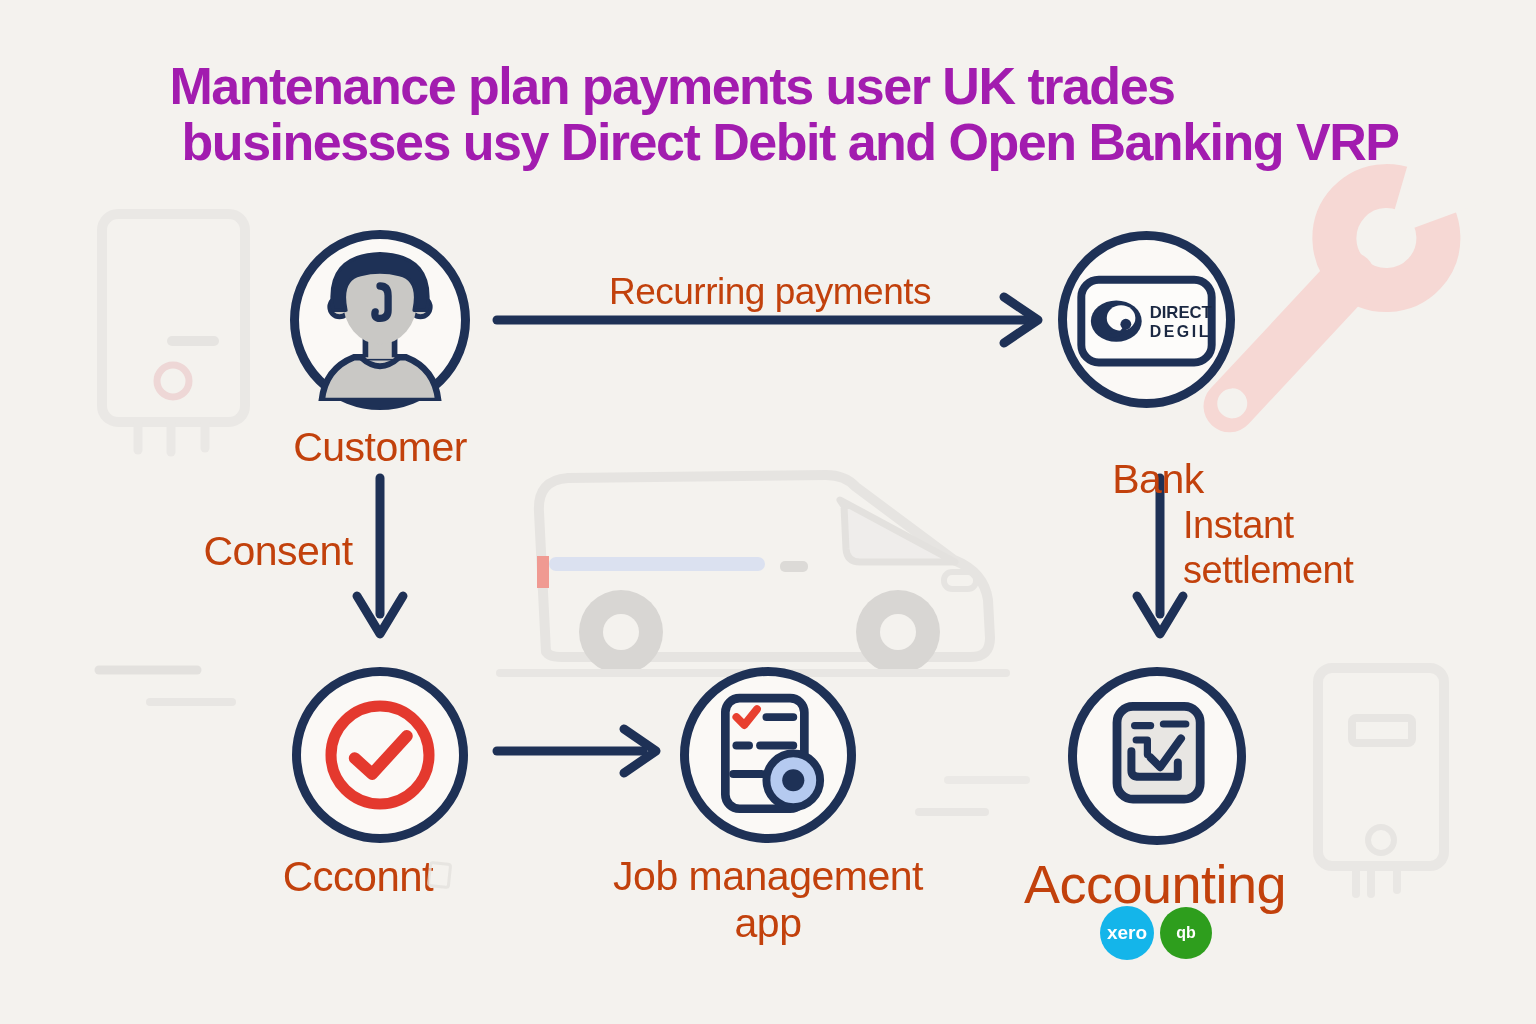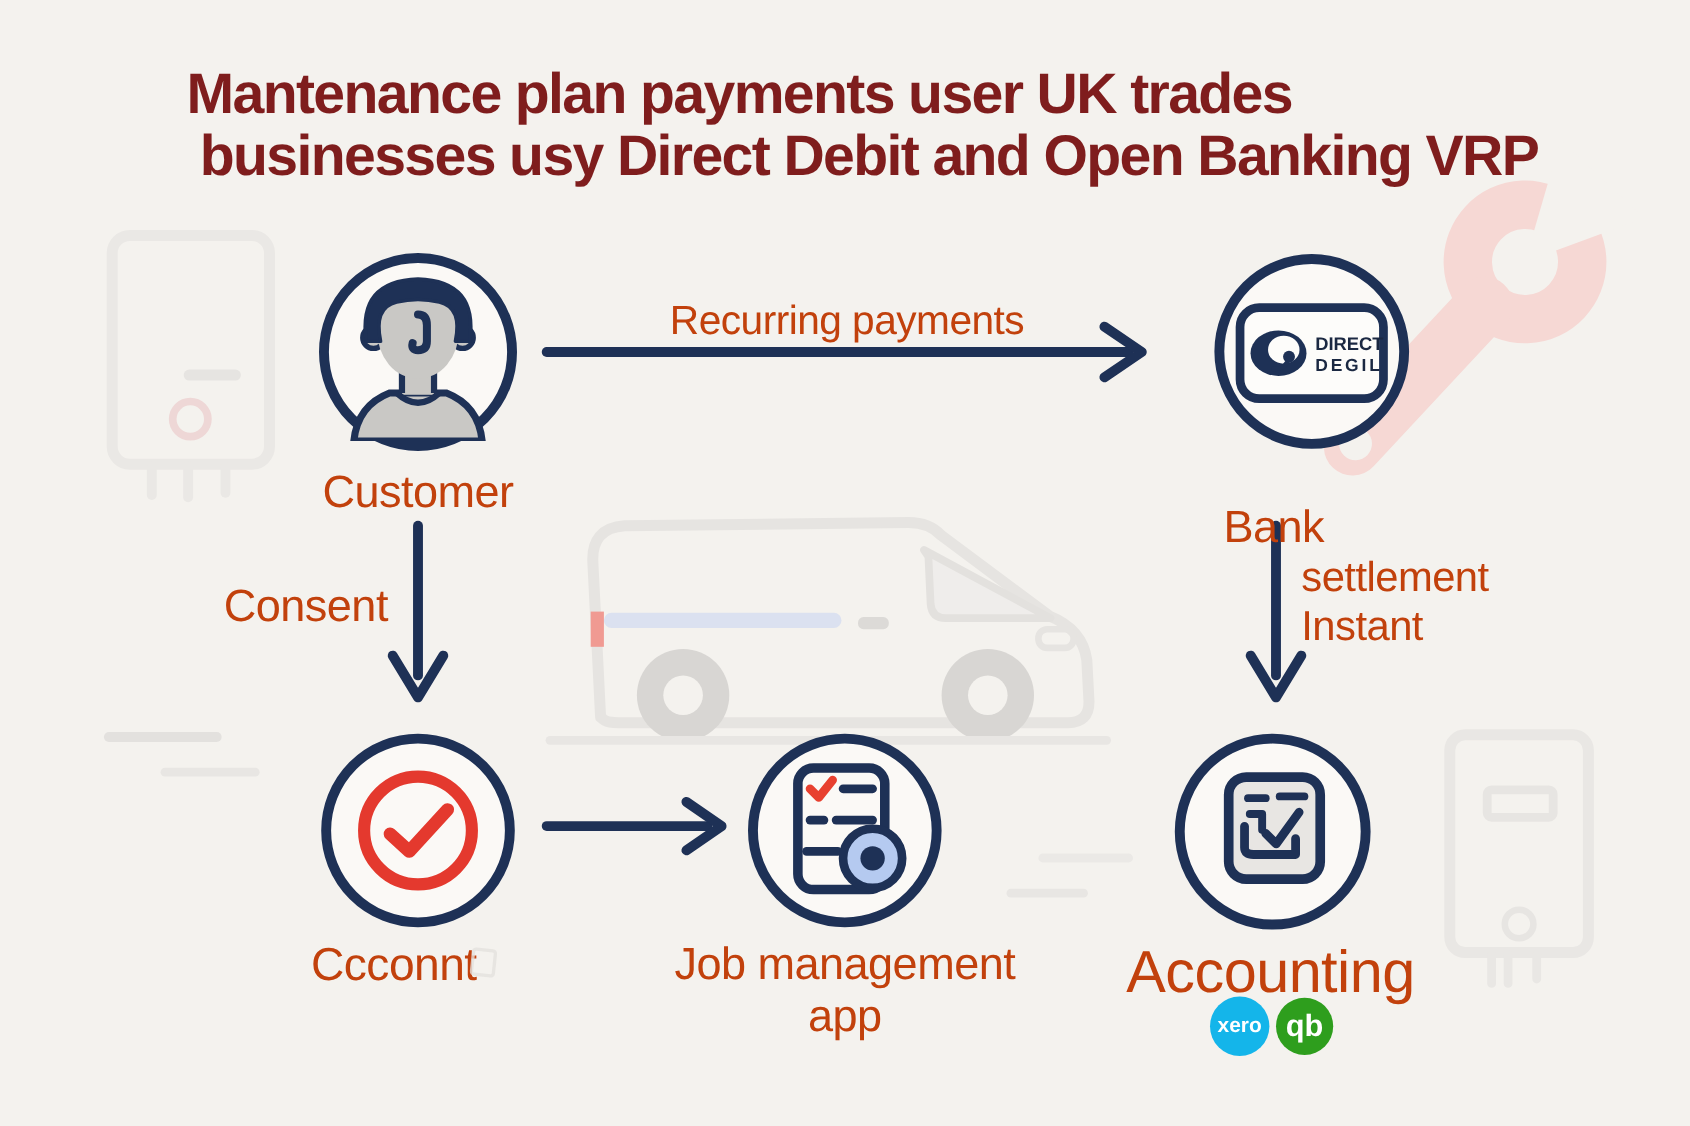--- a/index.html
+++ b/index.html
@@ -16,21 +16,21 @@
     background:#fbf9f6; border:9px solid #1e3156; box-sizing:border-box;
     display:flex; align-items:center; justify-content:center;
   }
   .node-circle svg { width:100%; height:100%; }
   .label {
     position:absolute; color:#c2410c; font-weight:normal; white-space:nowrap;
     letter-spacing:-0.5px;
   }
   .centered { transform:translateX(-50%); text-align:center; }
   .title-line {
-    position:absolute; color:#7f1d1d; font-weight:bold; white-space:nowrap;
+    position:absolute; color:#a21caf; font-weight:bold; white-space:nowrap;
     letter-spacing:-1.5px;
   }
   .logo-badge {
     position:absolute; border-radius:50%; color:#ffffff; font-weight:bold;
     display:flex; align-items:center; justify-content:center;
   }
   .ghost-glyph {
     position:absolute; left:428px; top:862px; width:17px; height:20px;
     border:3px solid #e3e1dd; border-radius:4px; transform:rotate(6deg);
     opacity:0.8;
@@ -123,38 +123,38 @@
       <path d="M 38 73 Q 50 84 62 73" fill="none" stroke="#1e3156" stroke-width="3.5"></path>
       <circle cx="25" cy="42" r="6" fill="#c9c8c5" stroke="#1e3156" stroke-width="3"></circle>
       <circle cx="75" cy="42" r="6" fill="#c9c8c5" stroke="#1e3156" stroke-width="3"></circle>
       <ellipse cx="50" cy="38" rx="23" ry="27" fill="#c9c8c5"></ellipse>
       <path d="M 21 44 Q 16 10 50 9 Q 84 10 79 44 L 71 44 Q 75 25 62 22 Q 50 19 38 22 Q 25 25 29 44 Z" fill="#1e3156" stroke="#1e3156" stroke-width="2" stroke-linejoin="round"></path>
       <path d="M 50 29 Q 55 29 55 35 L 55 44 Q 55 49 50 49 Q 46 49 47 45" fill="none" stroke="#1e3156" stroke-width="4.5" stroke-linecap="round"></path>
     </svg>
   </div>
   <div class="label centered" style="left:380px; top:424px; font-size:41px;">Customer</div>
 
-  <div class="node-circle" style="left:1104px; top:231px; width:177px; height:177px;align-items:flex-end;">
+  <div class="node-circle" style="left:1058px; top:231px; width:177px; height:177px;align-items:flex-end;">
     <svg viewBox="0 0 100 100">
       <rect x="9" y="25" width="82" height="52" rx="11" fill="#fdfcfa" stroke="#1e3156" stroke-width="5"></rect>
       <ellipse cx="31" cy="51" rx="16" ry="13" fill="#1e3156"></ellipse>
       <ellipse cx="34" cy="49" rx="9" ry="8" fill="#fdfcfa"></ellipse>
       <circle cx="37" cy="53" r="3.4" fill="#1e3156"></circle>
       <path d="M 37 53 Q 36 60 28 60" fill="none" stroke="#1e3156" stroke-width="2.6" stroke-linecap="round"></path>
       <text x="52" y="49" font-size="10.5" font-weight="bold" fill="#1b2842">DIRECT</text>
       <text x="52" y="61" font-size="10" font-weight="bold" fill="#1b2842" letter-spacing="1.6">DEGIL</text>
     </svg>
   </div>
   <div class="label centered" style="left:1158px; top:424px; font-size:41px;margin-top:32px;">Bank</div>
 
   <div class="label centered" style="left:770px; top:271px; font-size:37px;">Recurring payments</div>
   <div class="label centered" style="left:278px; top:528px; font-size:41px;">Consent</div>
   <div class="label" style="left:1183px; top:503px; font-size:38px; line-height:45px;">
+    <div>Instant</div>
     <div>settlement</div>
-    <div>Instant</div>
   </div>
 
   <div class="node-circle" style="left:292px; top:667px; width:176px; height:176px;">
     <svg viewBox="0 0 100 100">
       <circle cx="50" cy="50" r="31" fill="none" stroke="#e4392e" stroke-width="7"></circle>
       <path d="M 34 52 L 45 62 L 67 38" fill="none" stroke="#e4392e" stroke-width="7.5" stroke-linecap="round" stroke-linejoin="round"></path>
     </svg>
   </div>
   <div class="label centered" style="left:358px; top:853px; font-size:42px;">Ccconnt</div>
   <div class="ghost-glyph"></div>
@@ -188,17 +188,17 @@
         <path d="M 34 47 L 34 59 Q 34 63 39 63 L 63 63 L 63 54" stroke-width="5" stroke-linejoin="round"></path>
         <path d="M 46 51 L 52 57 L 65 39" stroke-width="5" stroke-linejoin="round"></path>
       </g>
     </svg>
   </div>
   <div class="label centered" style="left:1155px; top:853px; font-size:54px;">Accounting</div>
 
   <div class="logo-badge" style="left:1100px; top:906px; width:54px; height:54px; background:#14b5ea; font-size:19px;">
     <span>xero</span>
   </div>
-  <div class="logo-badge" style="left:1160px; top:907px; width:52px; height:52px; background:#2e9e1d; font-size:28px;">
+  <div class="logo-badge" style="left:1160px; top:907px; width:52px; height:52px; background:#2e9e1d; font-size:16px;">
     <span>qb</span>
   </div>
 
 </div>
 
 </body></html>

